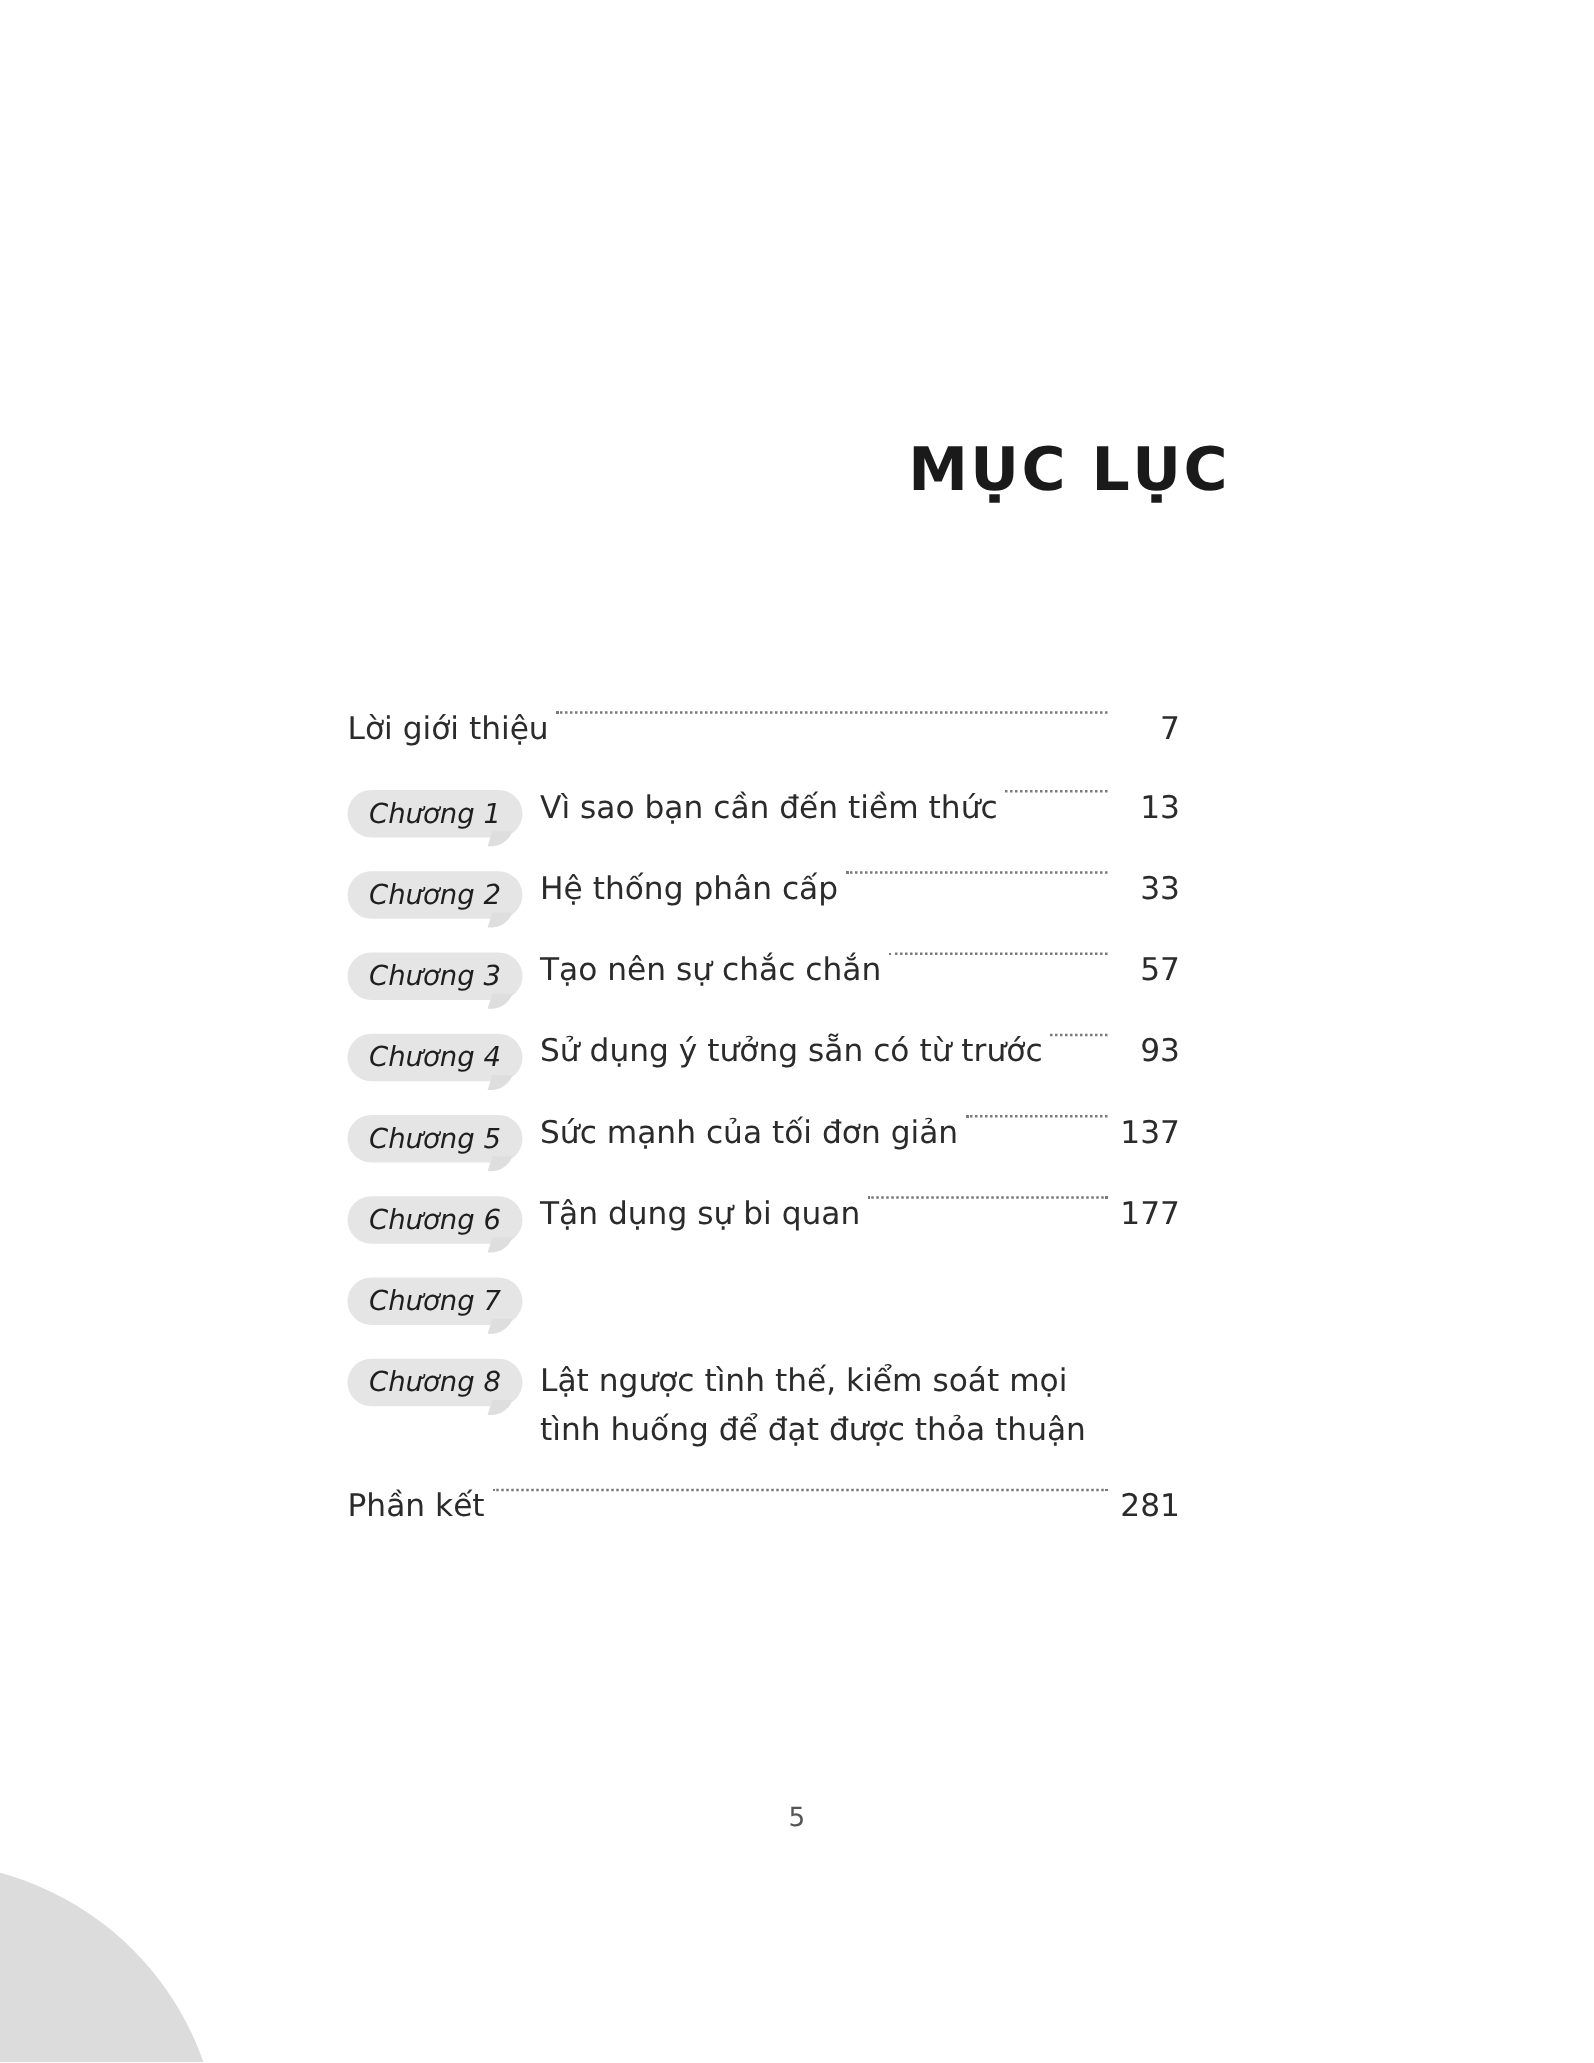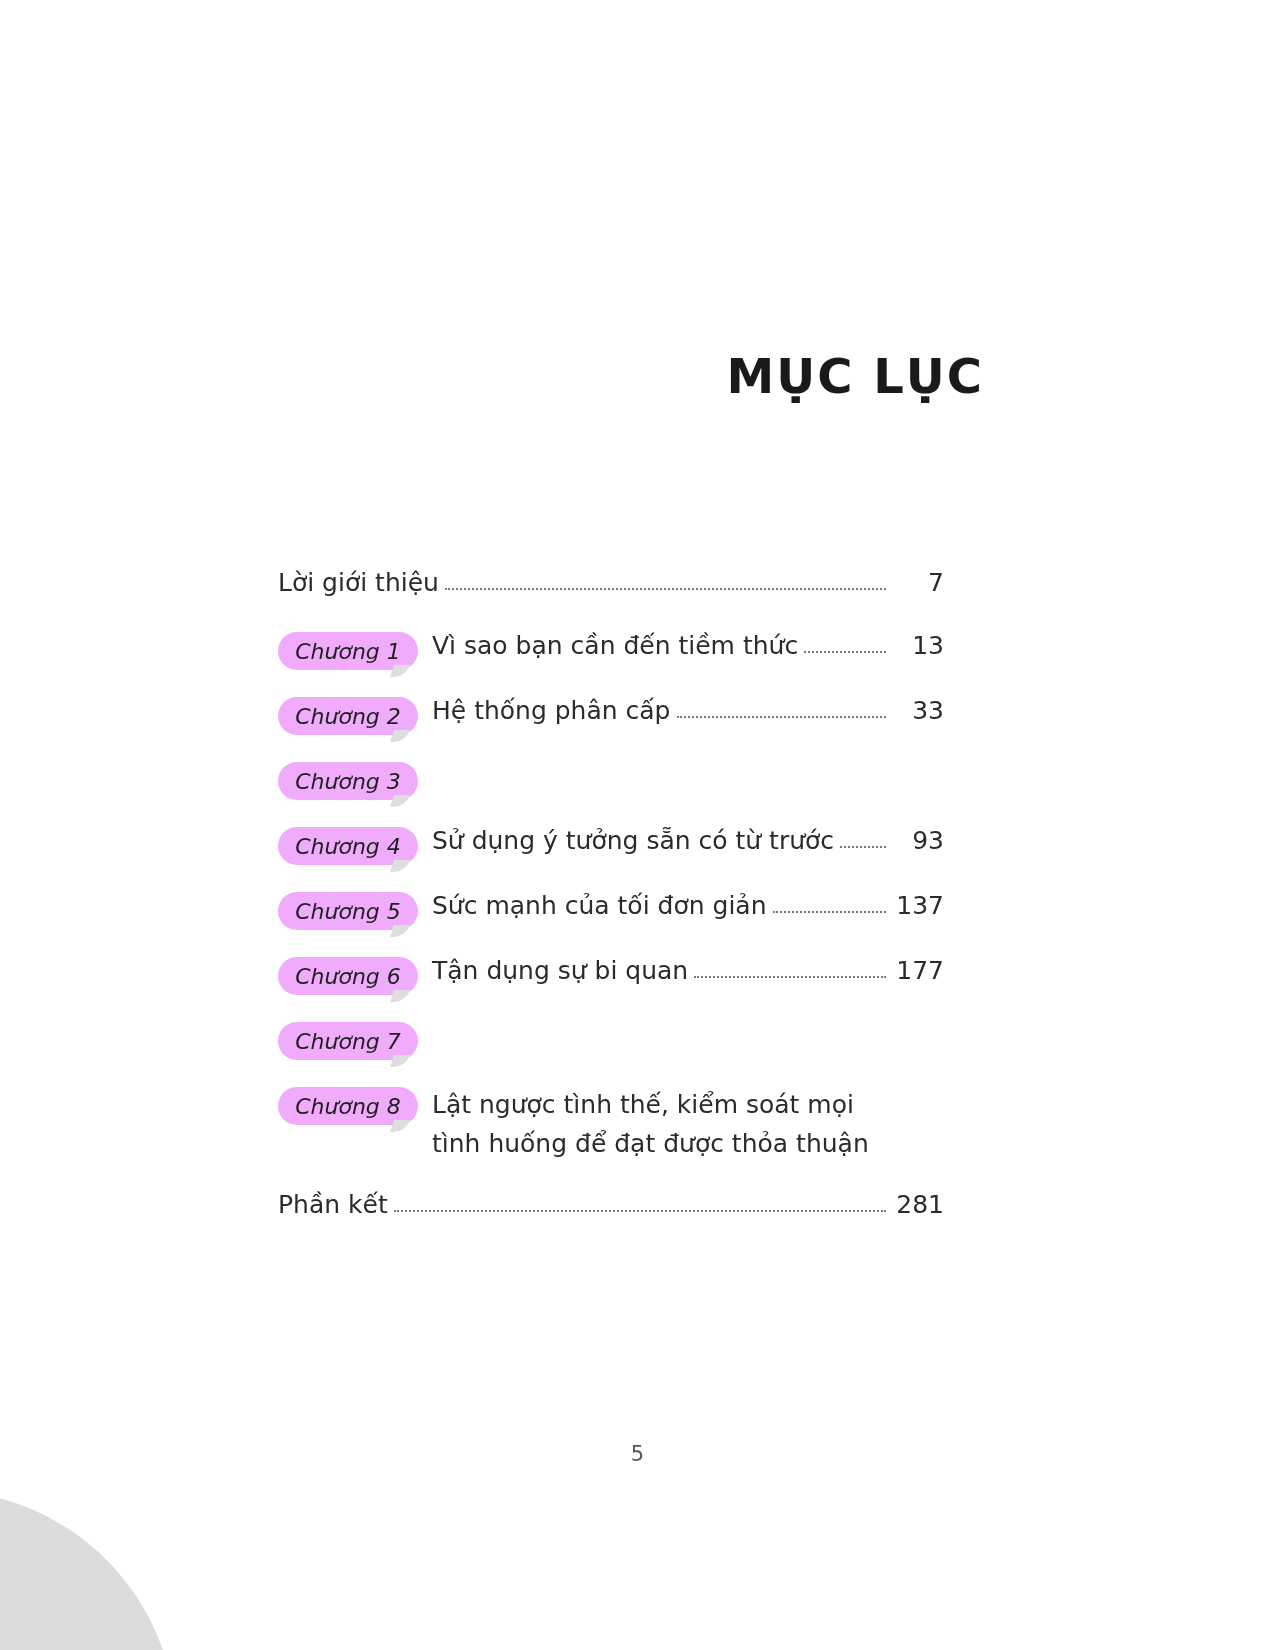--- a/index.html
+++ b/index.html
@@ -50,21 +50,21 @@
   .toc-row.plain {
     margin-bottom: 34px;
   }
 
   
   .pill {
     position: relative;
     flex: 0 0 auto;
     width: 140px;
     height: 38px;
-    background: #f0abfc;
+    background: #e5e5e5;
     border-radius: 19px;
     display: flex;
     align-items: center;
     justify-content: center;
     font-style: italic;
     font-size: 22px;
     color: #1f1f1f;
     margin-right: 14px;
     margin-top: 1px;
   }
@@ -76,21 +76,21 @@
     width: 16px;
     height: 12px;
     background: #dedede;
     border-bottom-right-radius: 12px;
     transform: skewX(-18deg);
   }
 
   .entry {
     flex: 1 1 auto;
     display: flex;
-    align-items: flex-end;
+    align-items: flex-start;
     min-width: 0;
   }
 
   .entry-text {
     white-space: nowrap;
   }
 
   .dots {
     flex: 1 1 auto;
     border-bottom: 2px dotted #7a7a7a;
@@ -179,20 +179,25 @@
       <div class="pill">Chương 2</div>
       <div class="entry">
         <span class="entry-text">Hệ thống phân cấp</span>
         <span class="dots"></span>
         <span class="pagenum">33</span>
       </div>
     </div>
 
     <div class="toc-row">
       <div class="pill">Chương 3</div>
+      <div class="entry">
+        <span class="entry-text">Tạo nên sự chắc chắn</span>
+        <span class="dots"></span>
+        <span class="pagenum">57</span>
+      </div>
     </div>
 
     <div class="toc-row">
       <div class="pill">Chương 4</div>
       <div class="entry">
         <span class="entry-text">Sử dụng ý tưởng sẵn có từ trước</span>
         <span class="dots"></span>
         <span class="pagenum">93</span>
       </div>
     </div>

